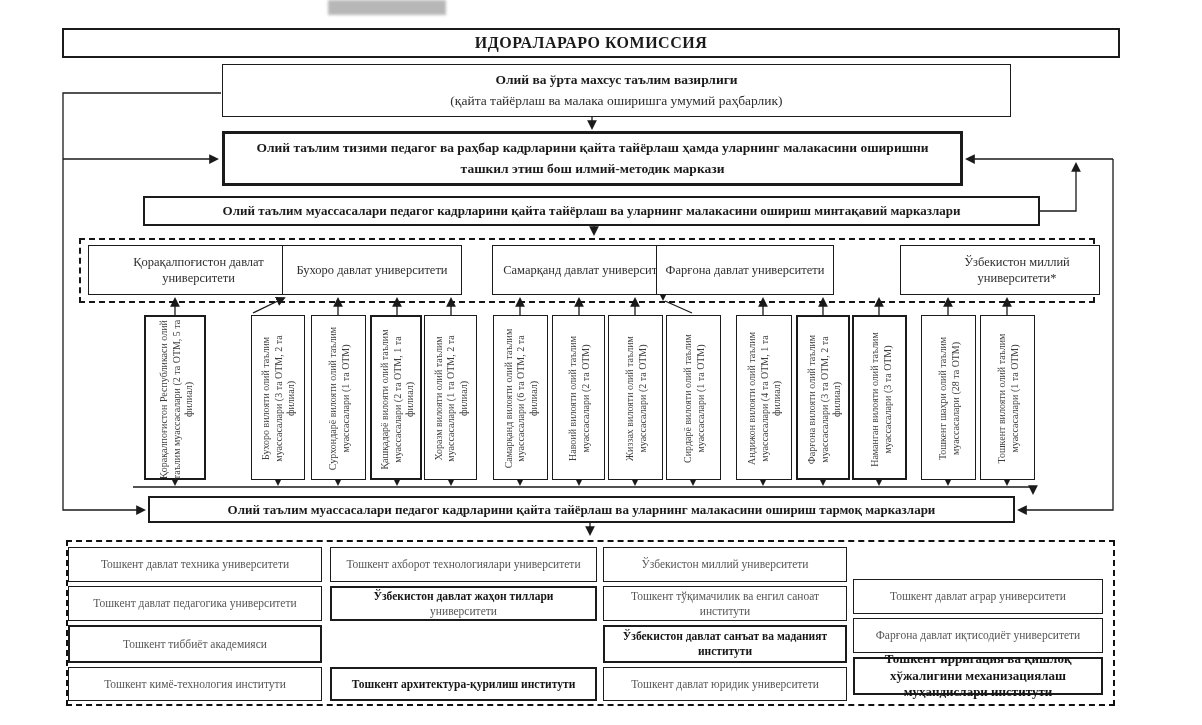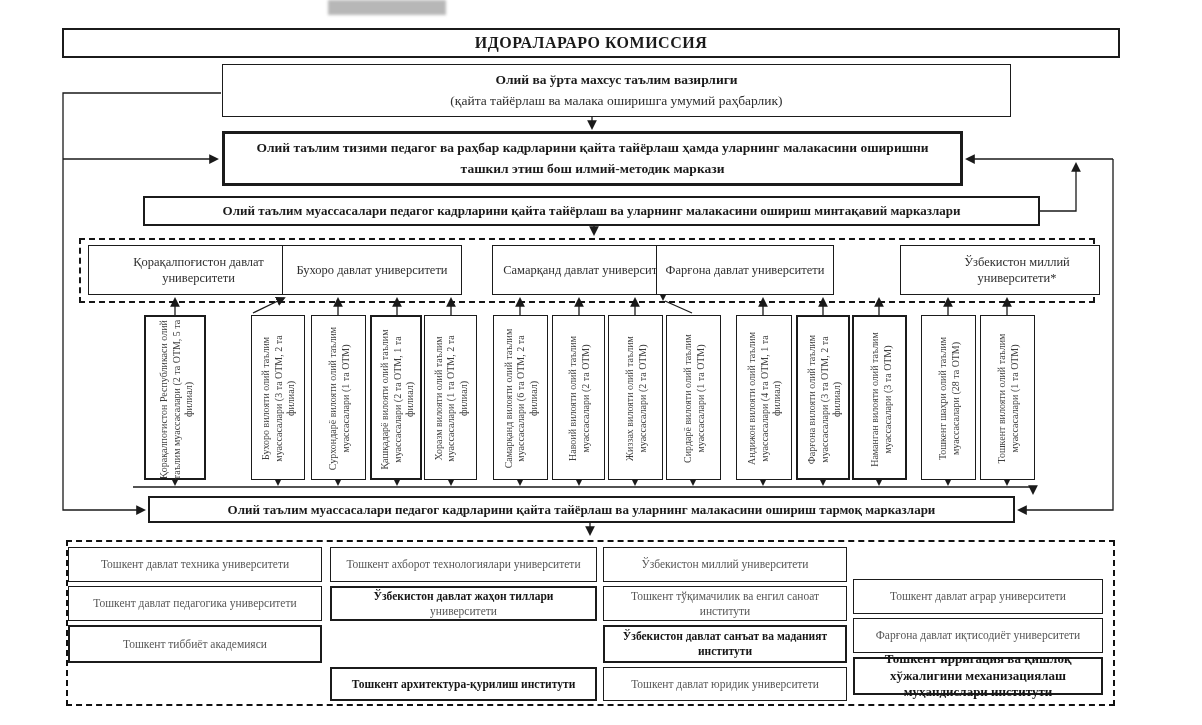--- a/index.html
+++ b/index.html
@@ -219,20 +219,23 @@
   <div class="bx cell c1 r3 thick">
     <span>Тошкент тиббиёт академияси</span>
   </div>
   <div class="bx cell c3 r3 thick em">
     <span>Ўзбекистон давлат санъат ва маданият институти</span>
   </div>
   <div class="bx cell c4 r3 thick em" style="font-size:13px;">
     <span>Тошкент ирригация ва қишлоқ хўжалигини механизациялаш муҳандислари институти</span>
   </div>
 
+  <div class="bx cell c1 r4">
+    <span>Тошкент кимё-технология институти</span>
+  </div>
   <div class="bx cell c2 r4 thick em">
     <span>Тошкент архитектура-қурилиш институти</span>
   </div>
   <div class="bx cell c3 r4">
     <span>Тошкент давлат юридик университети</span>
   </div>
 
 </div>
 
 </body></html>

